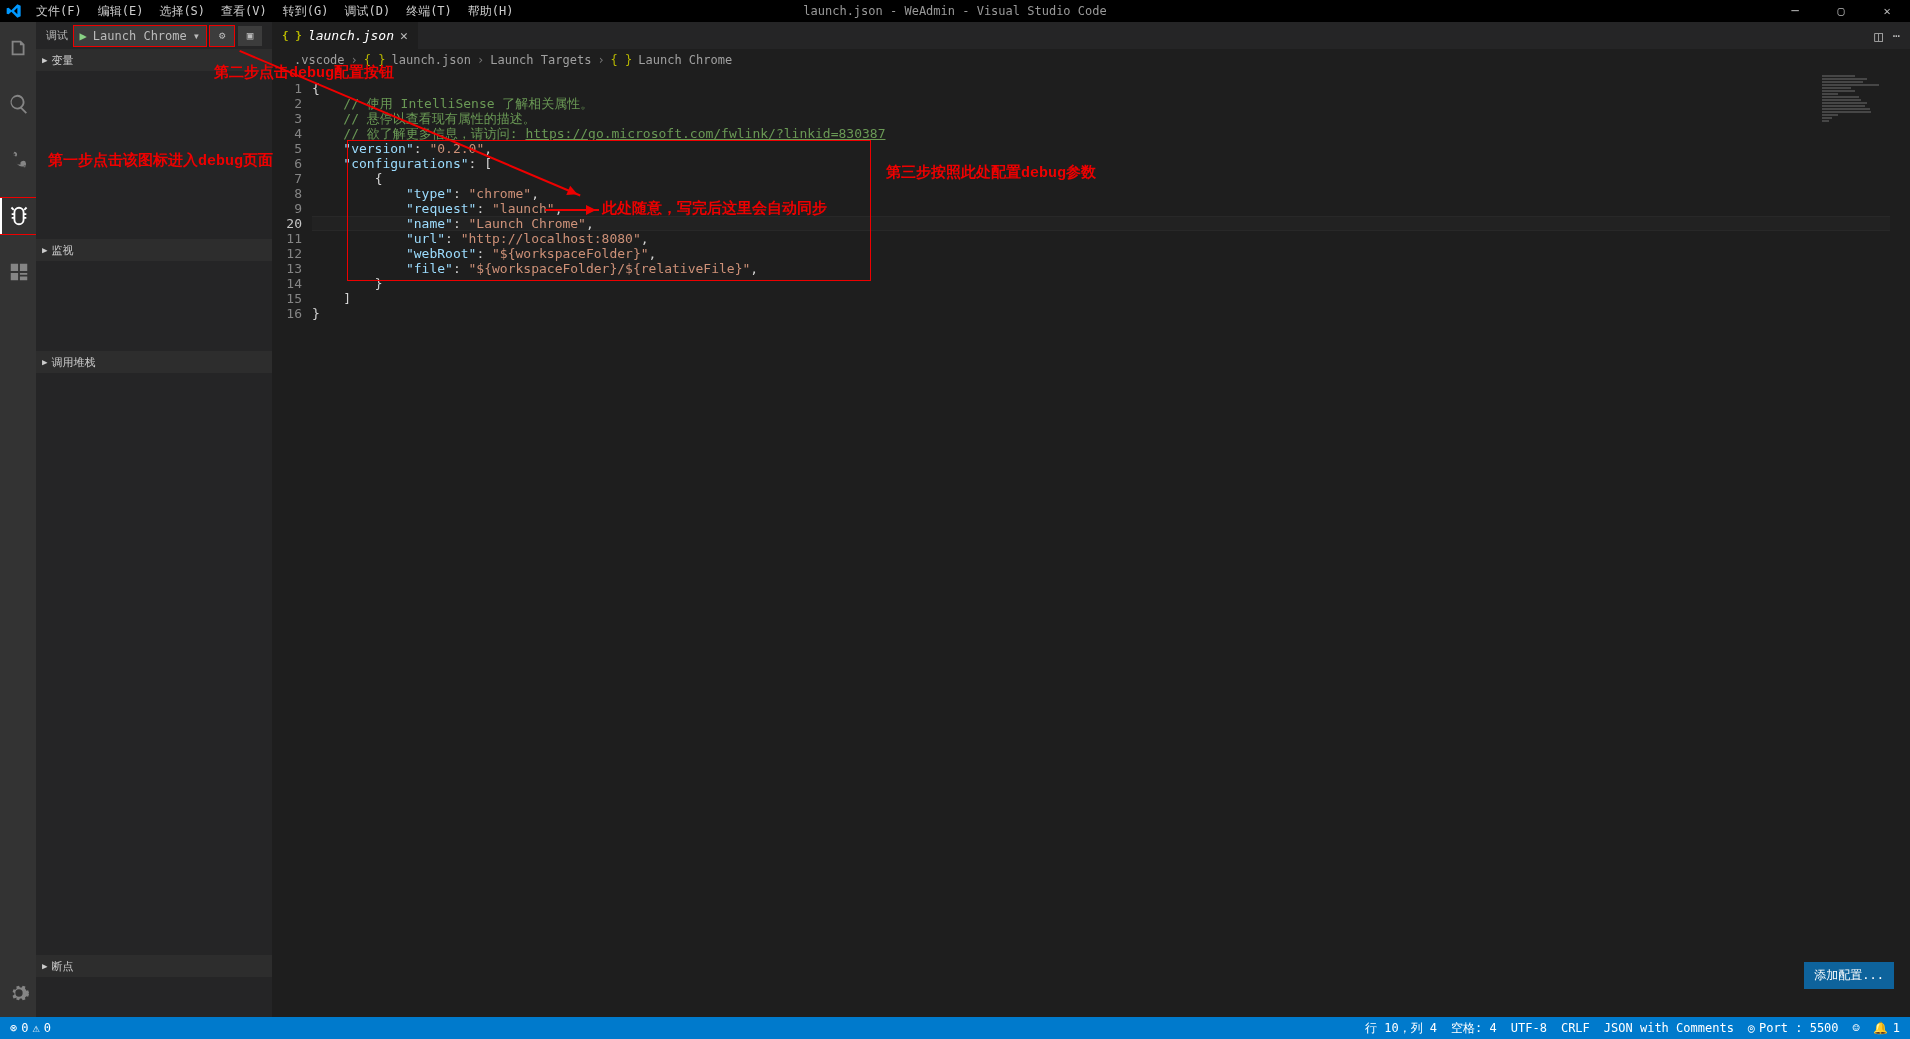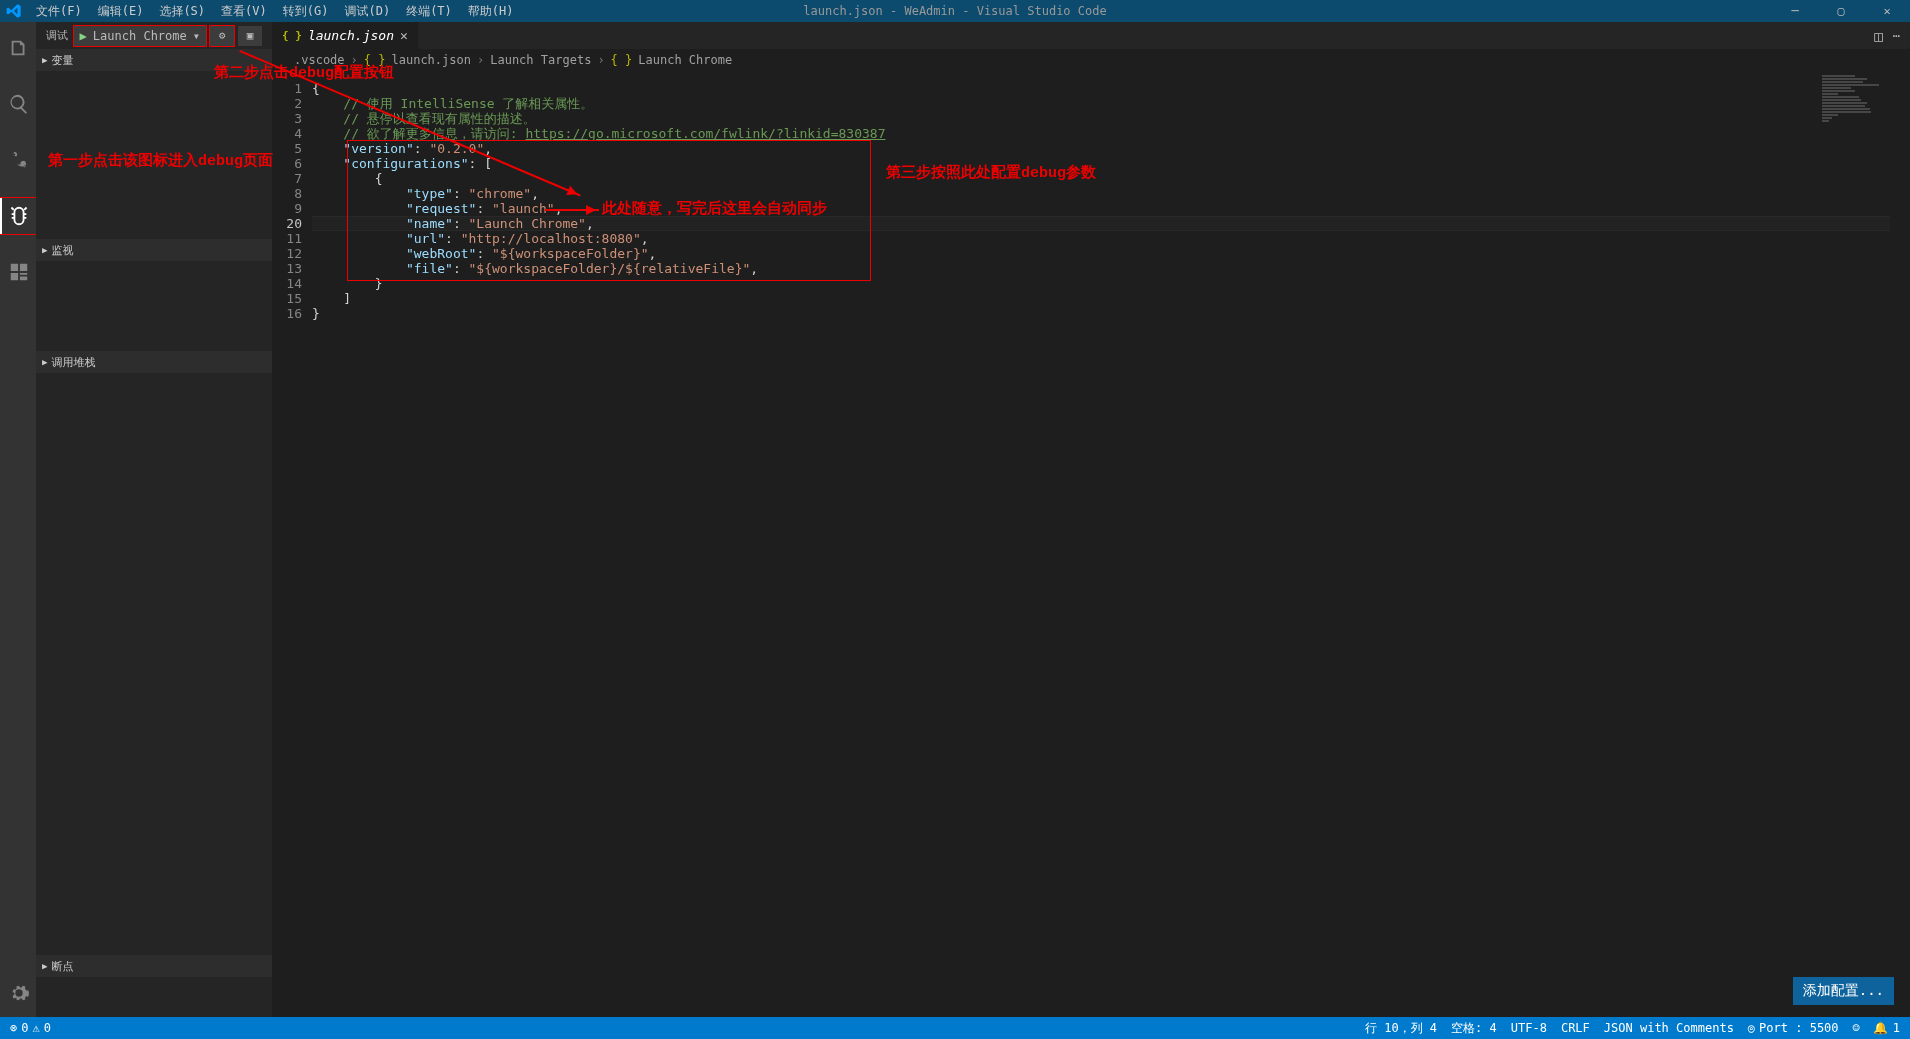--- a/index.html
+++ b/index.html
@@ -1,17 +1,17 @@
 <!DOCTYPE html>
 <html><head>
 <meta charset="utf-8">
 <style>
 * { margin: 0; padding: 0; box-sizing: border-box; font-family: "Segoe UI", Consolas, monospace; }
 body { background: #1e1e1e; color: #cccccc; width: 1910px; height: 1039px; overflow: hidden; font-size: 12px; position: relative; }
-.titlebar { height: 22px; background: #0c4a6e; display: flex; align-items: center; position: relative; }
+.titlebar { height: 22px; background: #000000; display: flex; align-items: center; position: relative; }
 .titlebar .vscode-logo { width: 28px; display: flex; justify-content: center; align-items: center; height: 22px; }
 .titlebar .vscode-logo svg { width: 16px; height: 16px; }
 .menubar { display: flex; }
 .menu-item { padding: 0 8px; line-height: 22px; height: 22px; cursor: default; color: #cccccc; }
 .title-center { position: absolute; left: 50%; transform: translateX(-50%); color: #999; }
 .window-controls { position: absolute; right: 0; display: flex; }
 .wc-btn { width: 46px; height: 22px; display: flex; align-items: center; justify-content: center; color: #bbb; }
 .app { display: flex; height: calc(100% - 22px - 22px); }
 .activitybar { width: 36px; background: #333333; display: flex; flex-direction: column; align-items: center; padding-top: 8px; gap: 20px; position: relative; }
 .activitybar .ab-item { width: 36px; height: 36px; display: flex; align-items: center; justify-content: center; color: #858585; border-left: 2px solid transparent; }
@@ -52,21 +52,21 @@
 .c-key { color: #9cdcfe; }
 .c-str { color: #ce9178; }
 .c-punc { color: #d4d4d4; }
 .minimap { position: absolute; top: 0; right: 2px; width: 90px; height: 60px; display: flex; flex-direction: column; gap: 1px; opacity: .45; padding: 4px; }
 .minimap div { height: 2px; background: #777; }
 .annotation { position: absolute; color: #e00; font-size: 15px; font-weight: bold; font-family: Liberation Mono, monospace; pointer-events: none; white-space: nowrap; z-index: 50; }
 .anno-box { position: absolute; border: 1px solid #e00; pointer-events: none; z-index: 49; }
 .statusbar { position: absolute; bottom: 0; left: 0; right: 0; height: 22px; background: #007acc; display: flex; align-items: center; color: #fff; font-size: 12px; padding: 0 10px; gap: 14px; }
 .statusbar .sb-right { margin-left: auto; display: flex; gap: 14px; align-items: center; }
 .sb-item { display: flex; align-items: center; gap: 4px; }
-.add-config-btn { position: absolute; right: 16px; bottom: 12px; background: #0e639c; color: #fff; padding: 5px 10px; font-size: 14px; cursor: pointer; }
+.add-config-btn { position: absolute; right: 16px; bottom: 28px; background: #0e639c; color: #fff; padding: 5px 10px; font-size: 12px; cursor: pointer; }
 svg { fill: currentColor; }
 .arrow-line { position: absolute; height: 2px; background: #e00; transform-origin: 0 0; z-index: 48; }
 .arrow-line::after { content: ''; position: absolute; right: -2px; top: -4px; border: 5px solid transparent; border-left: 10px solid #e00; }
 </style>
 </head>
 <body>
 
 <div class="titlebar">
   <div class="vscode-logo">
     <svg viewBox="0 0 24 24">

